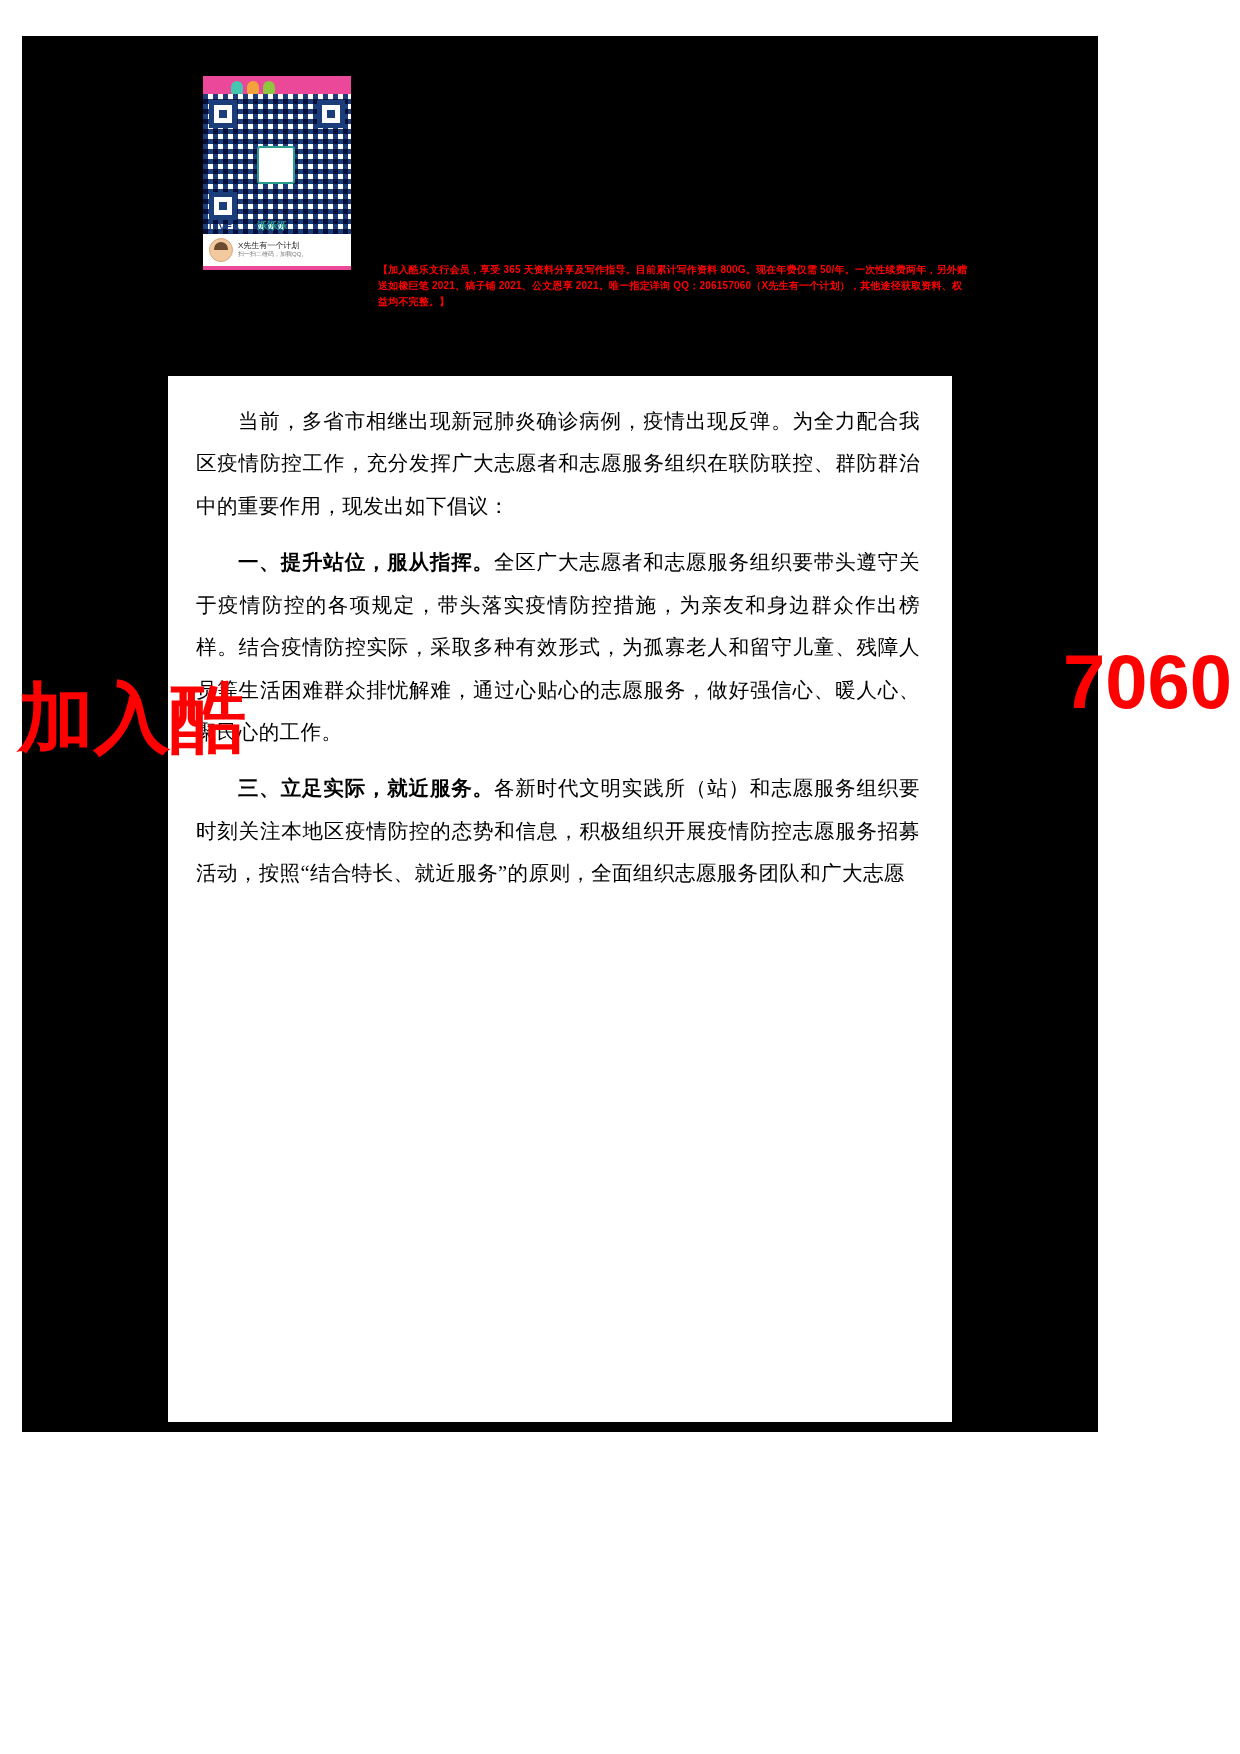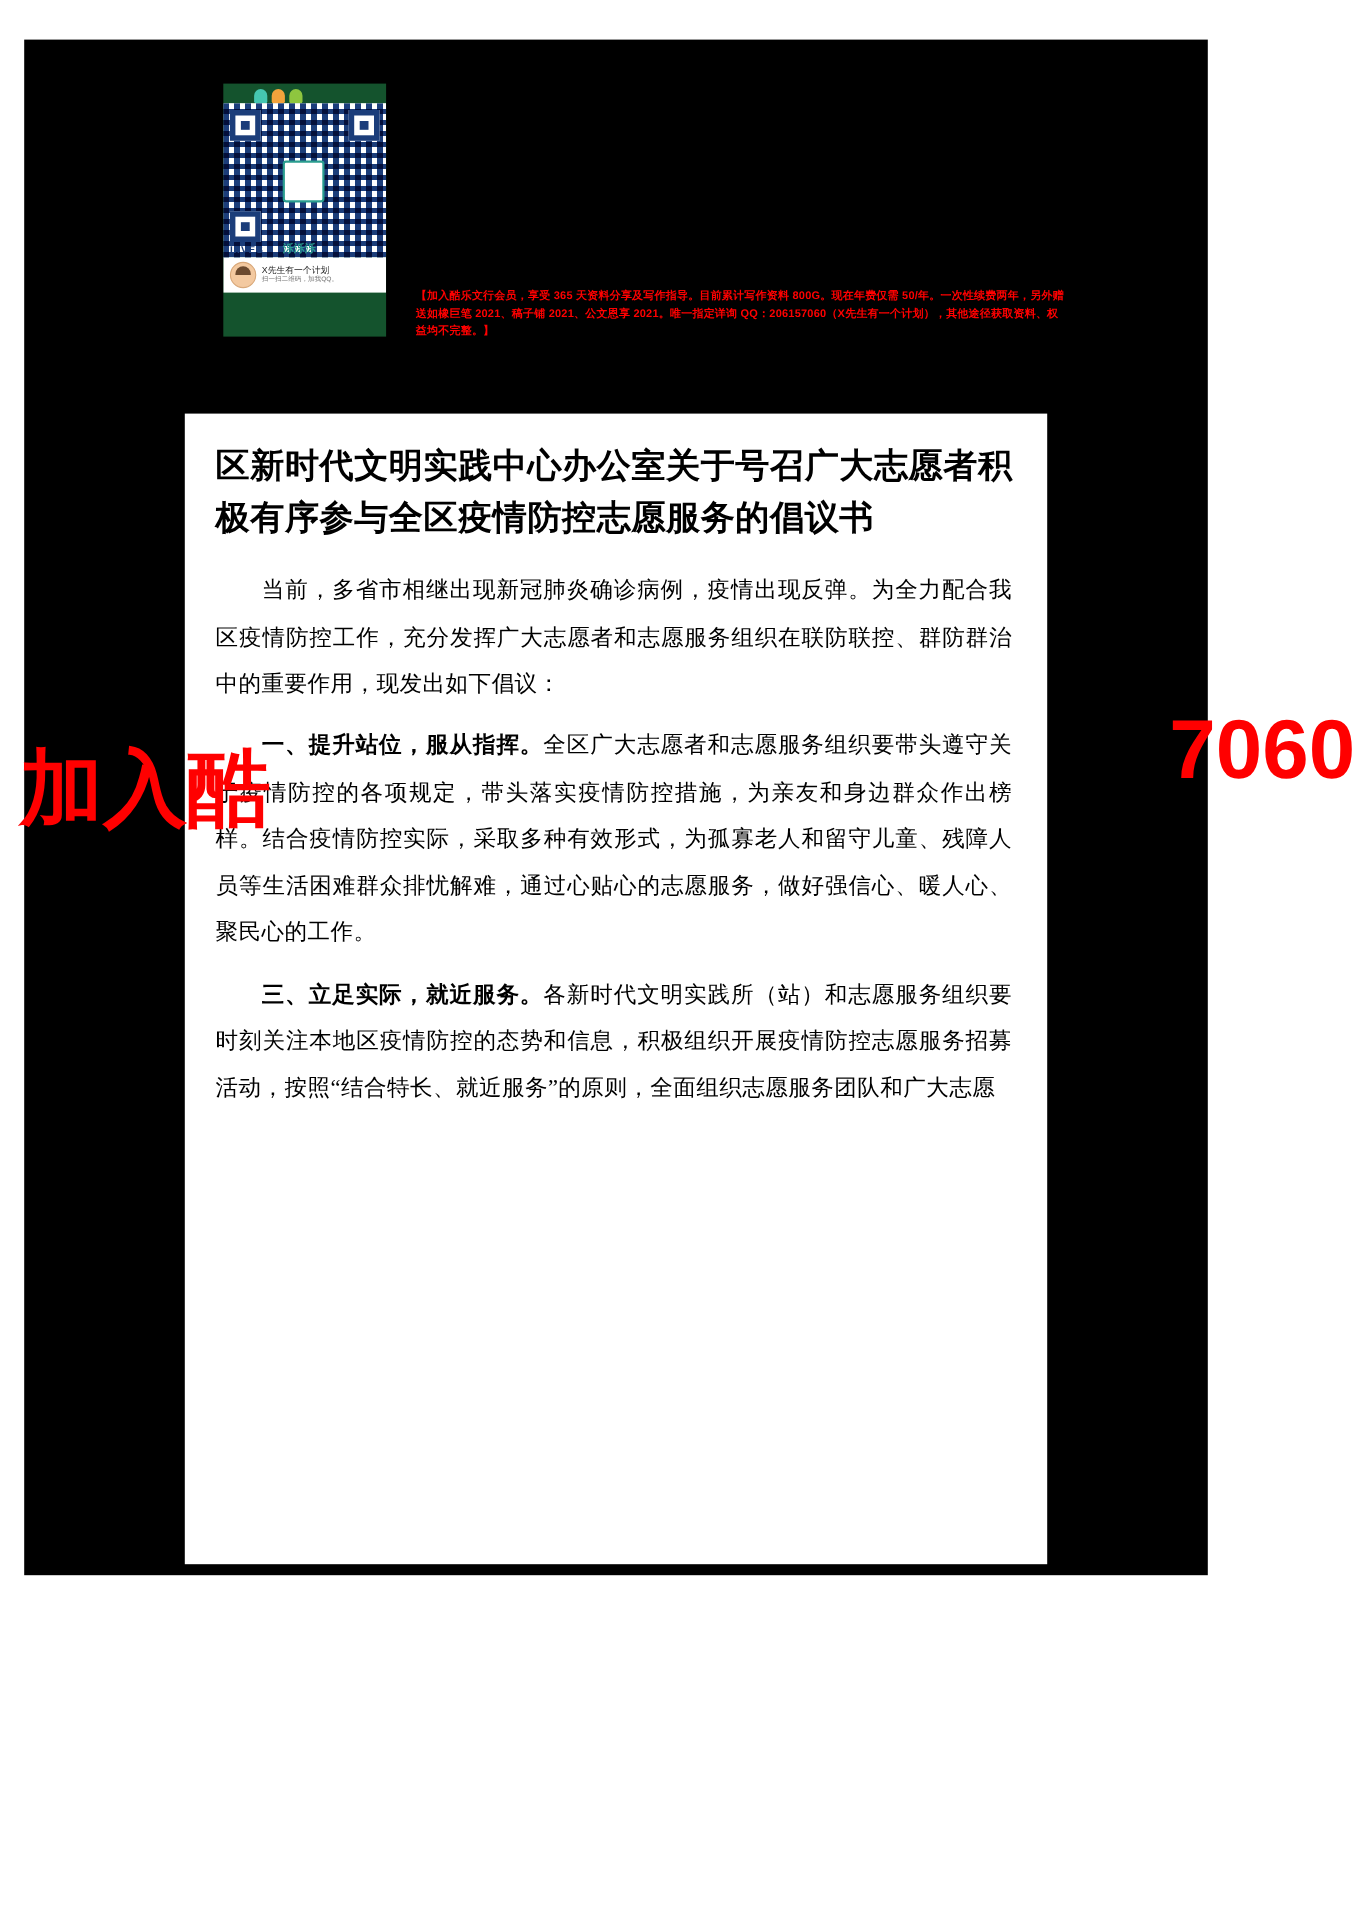--- a/index.html
+++ b/index.html
@@ -24,22 +24,22 @@
     height: 1396px;
     background: #000000;
   }
 
   
   #qr-card {
     position: absolute;
     left: 203px;
     top: 76px;
     width: 148px;
-    height: 230px;
-    background: #14532d;
+    height: 194px;
+    background: #ec4899;
     overflow: hidden;
   }
   #qr-top-icons {
     height: 18px;
     display: flex;
     gap: 4px;
     align-items: flex-end;
     padding: 2px 0 0 28px;
     box-sizing: border-box;
   }
@@ -240,21 +240,20 @@
   </div>
 </div>
 
 <div id="promo-text">【加入酷乐文行会员，享受 365 天资料分享及写作指导。目前累计写作资料 800G。现在年费仅需 50/年。一次性续费两年，另外赠送如橡巨笔 2021、稿子铺 2021、公文恩享 2021。唯一指定详询 QQ：206157060（X先生有一个计划），其他途径获取资料、权益均不完整。】</div>
 
 <div id="watermark-left">加入酷</div>
 <div id="watermark-right">7060</div>
 
 <div id="doc-sheet">
   <div id="doc-inner">
-    <h1 id="doc-title">区新时代文明实践中心办公室关于号召广大志愿者积极有序参与全区疫情防控志愿服务的倡议书</h1>
 
     <p class="doc-para">
       <span>当前，多省市相继出现新冠肺炎确诊病例，疫情出现反弹。为全力配合我区疫情防控工作，充分发挥广大志愿者和志愿服务组织在联防联控、群防群治中的重要作用，现发出如下倡议：</span>
     </p>
 
     <p class="doc-para">
       <span class="lead">一、提升站位，服从指挥。</span><span>全区广大志愿者和志愿服务组织要带头遵守关于疫情防控的各项规定，带头落实疫情防控措施，为亲友和身边群众作出榜样。结合疫情防控实际，采取多种有效形式，为孤寡老人和留守儿童、残障人员等生活困难群众排忧解难，通过心贴心的志愿服务，做好强信心、暖人心、聚民心的工作。</span>
     </p>
 
 

